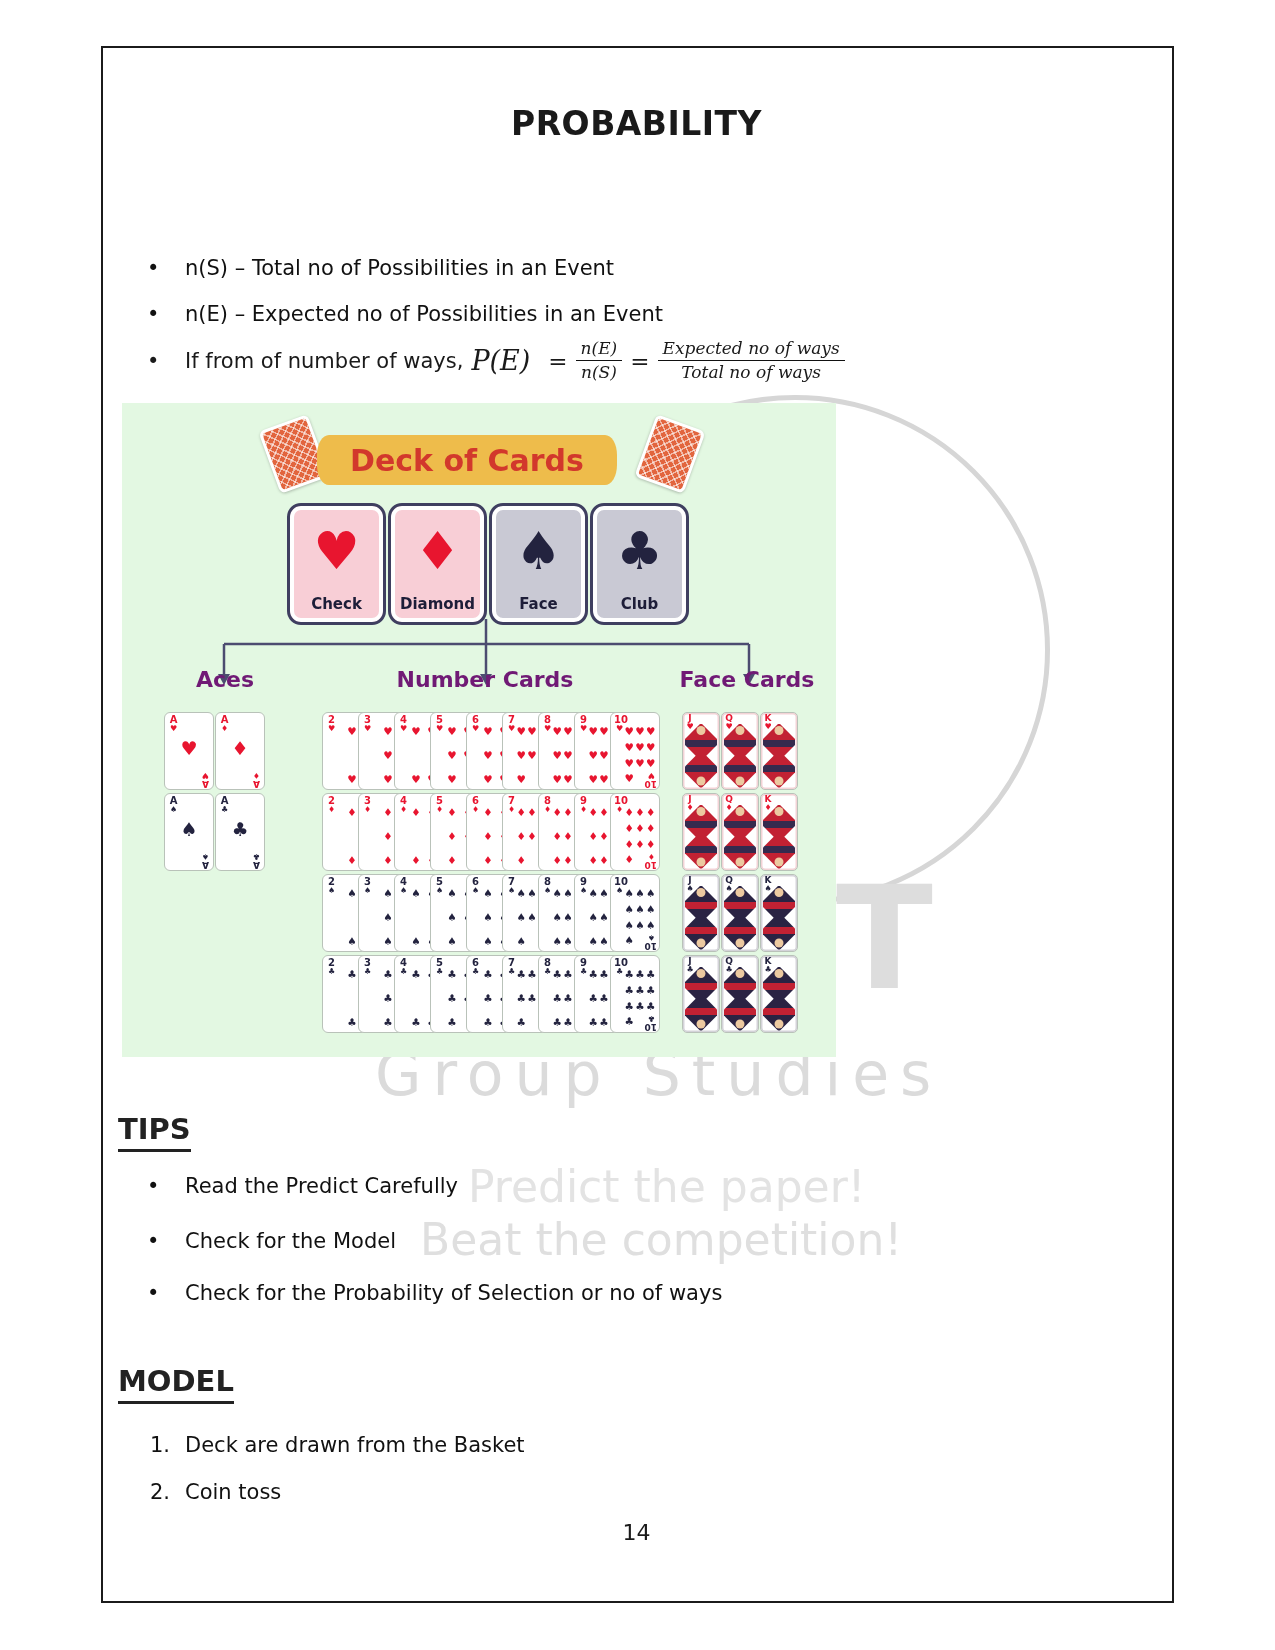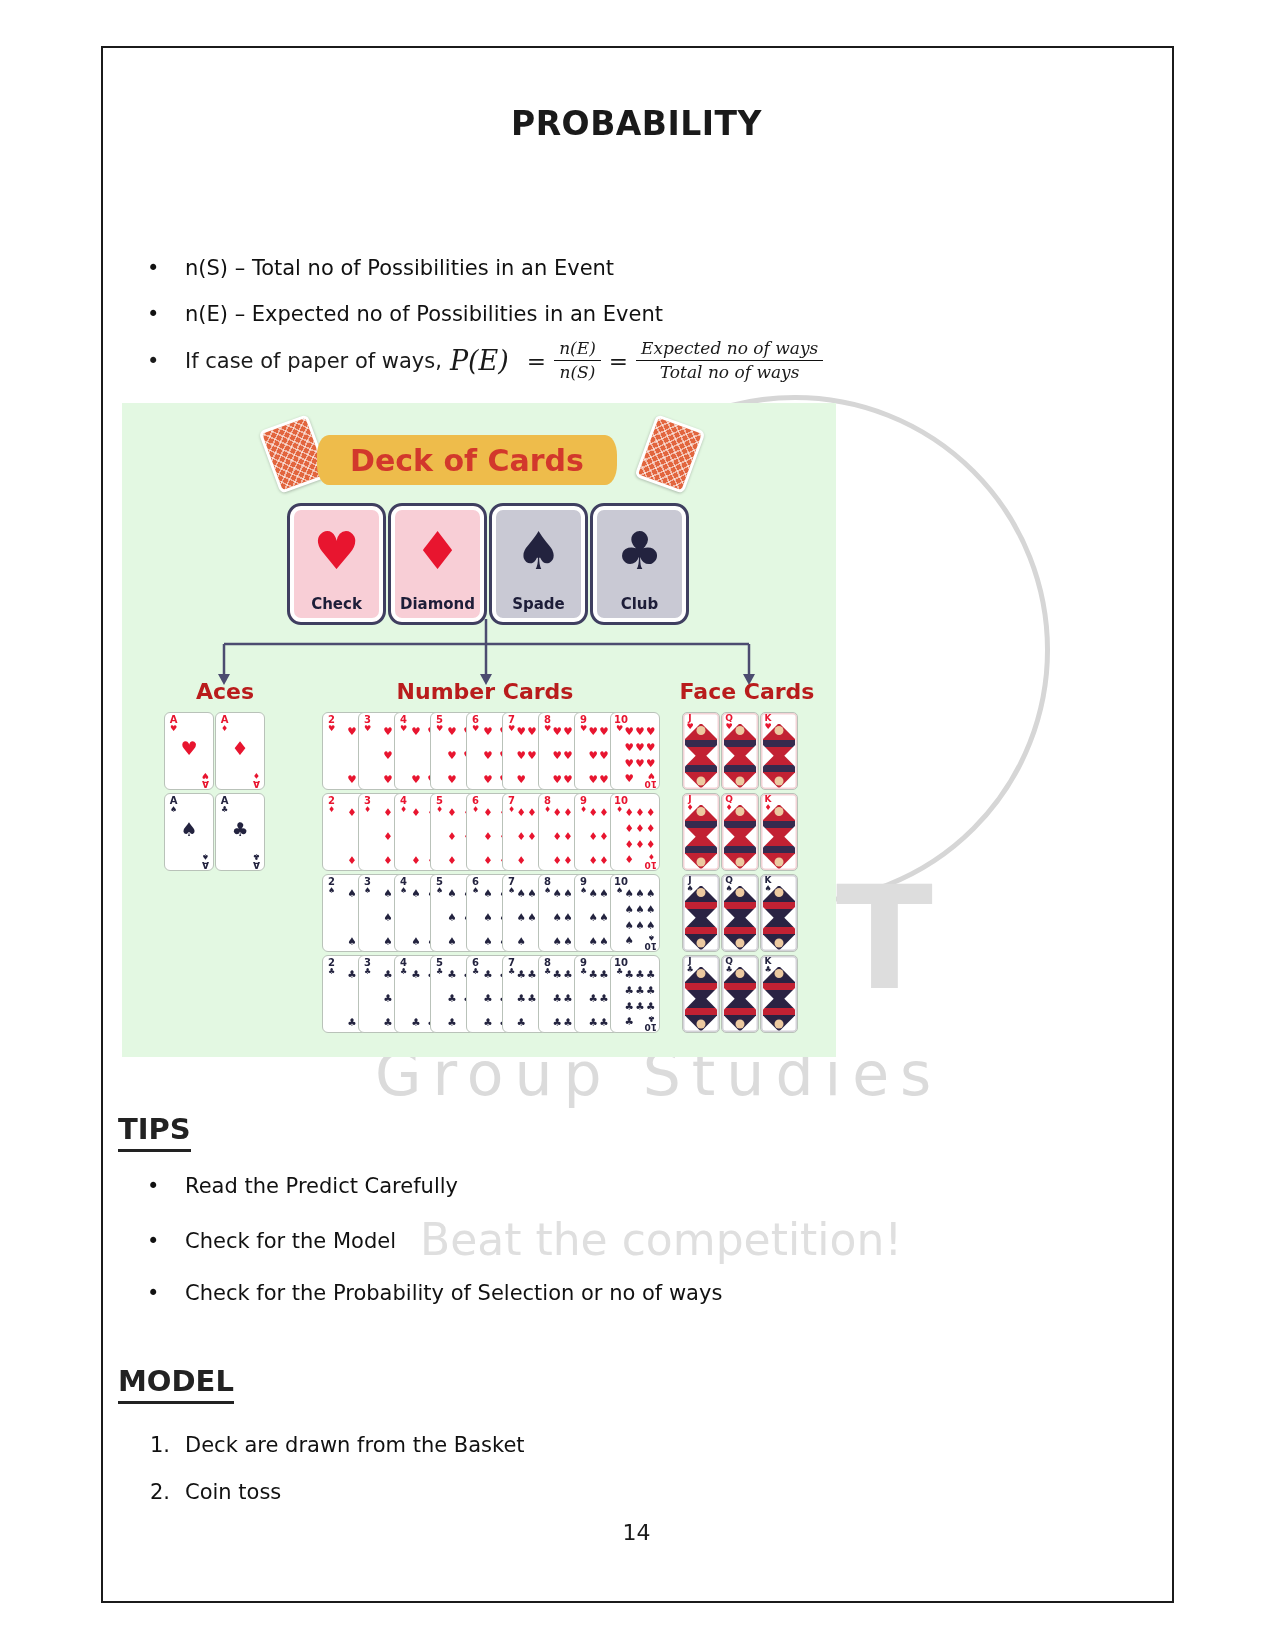--- a/index.html
+++ b/index.html
@@ -49,21 +49,21 @@
                               repeating-linear-gradient(-45deg,rgba(255,255,255,.55) 0 1.5px,transparent 1.5px 6px);
              box-shadow:0 1px 3px rgba(0,0,0,.25);}
   .back-l{left:146px;top:18px;transform:rotate(-20deg);}
   .back-r{left:522px;top:18px;transform:rotate(20deg);}
 
   .suit-card{top:100px;width:93px;height:116px;border:3px solid #3f3f60;border-radius:14px;
              box-shadow:inset 0 0 0 4px #ffffff;display:flex;flex-direction:column;align-items:center;justify-content:flex-end;}
   .suit-card .glyph{font-size:52px;line-height:1;flex:1;display:flex;align-items:center;}
   .suit-card .lbl{font-size:15px;font-weight:700;color:#1d1d38;margin-bottom:9px;}
 
-  .grp-label{top:276px;transform:translateX(-50%);font-size:22px;font-weight:600;color:#b91c1c;white-space:nowrap;}
+  .grp-label{top:264px;transform:translateX(-50%);font-size:22px;font-weight:600;color:#701a75;white-space:nowrap;}
 
   .mini{width:50px;height:78px;background:#fff;border:1.5px solid #b9c2b9;border-radius:6px;box-sizing:border-box;}
   .mini .tl{position:absolute;left:3px;top:2px;width:11px;text-align:center;font-size:10px;font-weight:700;line-height:.95;}
   .mini .br{position:absolute;right:2px;bottom:1px;width:11px;text-align:center;font-size:9px;font-weight:700;line-height:.95;transform:rotate(180deg);}
   .mini .cpip{position:absolute;left:50%;top:46%;transform:translate(-50%,-50%);font-size:19px;}
   .pips{position:absolute;left:13px;right:3px;top:13px;bottom:5px;display:grid;
         grid-template-columns:repeat(var(--cols),1fr);justify-items:center;align-content:space-between;font-size:10.5px;line-height:1;}
   .facecard{width:38px;height:78px;background:#fff;border:1.5px solid #b9c2b9;border-radius:5px;box-sizing:border-box;overflow:hidden;}
   .facecard .tl{position:absolute;left:2px;top:1px;width:10px;text-align:center;font-size:9px;font-weight:700;line-height:.95;z-index:2;}
   .face-art{position:absolute;left:2px;right:2px;top:11px;bottom:2px;display:flex;flex-direction:column;}
@@ -83,37 +83,38 @@
 </head>
 <body>
 
 <div class="page">
 
   <div class="abs frame"></div>
 
   <div class="abs wm-circle"></div>
   <div class="abs wm-letter">T</div>
   <div class="abs wm-brand">Group Studies</div>
+  <div class="abs wm-tag1">Predict the paper!</div>
   <div class="abs wm-tag2">Beat the competition!</div>
 
   <div class="abs doc-title">PROBABILITY</div>
 
 
   <div class="abs bullet-row" style="top:256px;">
     <span class="dot">•</span>
     <span>n(S) – Total no of Possibilities in an Event</span>
   </div>
   <div class="abs bullet-row" style="top:302px;">
     <span class="dot">•</span>
     <span>n(E) – Expected no of Possibilities in an Event</span>
   </div>
 
   <div class="abs formula">
     <span class="dot">•</span>
-    <span>If case of paper of ways,</span>
+    <span>If from of number of ways,</span>
     <span class="math pe">P(E)</span>
     <span class="eq">=</span>
     <span class="math frac">
       <span class="fn">n(E)</span>
       <span class="fd">n(S)</span>
     </span>
     <span class="eq">=</span>
     <span class="math frac">
       <span class="fn">Expected no of ways</span>
       <span class="fd">Total no of ways</span>
@@ -131,21 +132,21 @@
         <div class="abs suit-card" style="left: 165px; background: rgb(248, 206, 214);">
           <div class="glyph" style="color: rgb(232, 21, 47);">♥</div>
           <div class="lbl">Check</div>
         </div>
         <div class="abs suit-card" style="left: 266px; background: rgb(248, 206, 214);">
           <div class="glyph" style="color: rgb(232, 21, 47);">♦</div>
           <div class="lbl">Diamond</div>
         </div>
         <div class="abs suit-card" style="left: 367px; background: rgb(201, 201, 212);">
           <div class="glyph" style="color: rgb(35, 35, 63);">♠</div>
-          <div class="lbl">Spade</div>
+          <div class="lbl">Face</div>
         </div>
         <div class="abs suit-card" style="left: 468px; background: rgb(201, 201, 212);">
           <div class="glyph" style="color: rgb(35, 35, 63);">♣</div>
           <div class="lbl">Club</div>
         </div>
       </div>
 
     <svg class="abs" width="714" height="654" style="left:0;top:0;">
       <g stroke="#4c4c70" stroke-width="2.5" fill="none">
         <path d="M364 216 L364 241"></path>

